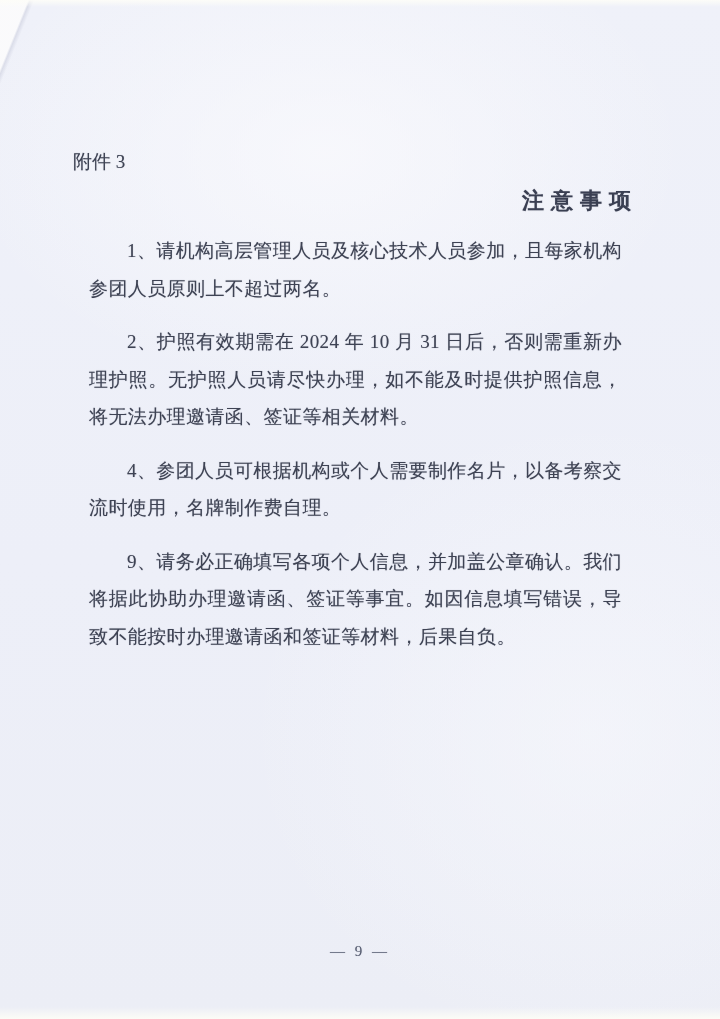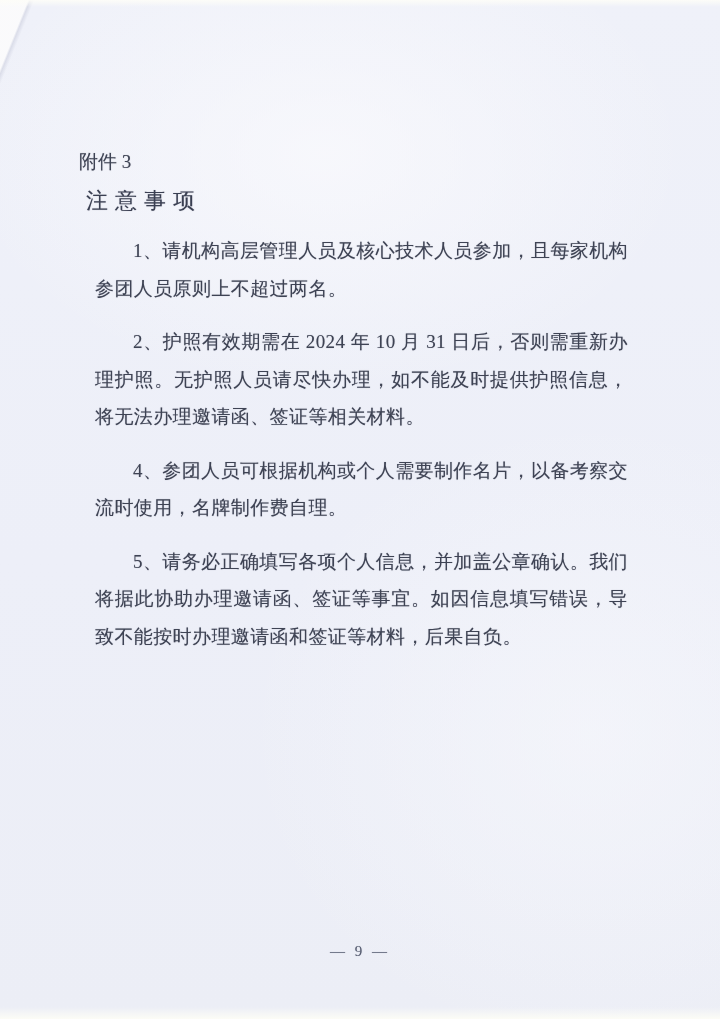--- a/index.html
+++ b/index.html
@@ -23,37 +23,37 @@
       linear-gradient(0deg, rgba(253,253,246,0.95), rgba(253,253,246,0) 12px),
       linear-gradient(112deg, rgba(251,251,252,0.95) 0px, rgba(251,251,252,0.95) 26px, rgba(199,202,218,0.5) 28px, rgba(199,202,218,0) 32px, rgba(0,0,0,0) 60px),
       radial-gradient(ellipse 520px 340px at 45% 15%, rgba(250,250,253,0.75), rgba(250,250,253,0) 70%),
       radial-gradient(ellipse 460px 420px at 82% 72%, rgba(247,248,252,0.6), rgba(247,248,252,0) 75%),
       linear-gradient(180deg, #eff1f9 0%, #edeff8 55%, #eceef6 100%);
     background-repeat: no-repeat;
     background-size: 100% 100%, 100% 100%, 230px 150px, 100% 100%, 100% 100%, 100% 100%;
   }
   .content {
     position: absolute;
-    left: 79px;
+    left: 73px;
     top: 0;
     width: 565px;
     color: #3e4354;
     text-shadow: 0 0 1px rgba(62,67,84,0.38);
   }
   .attachment {
     margin-top: 148px;
     font-size: 19px;
     line-height: 28px;
   }
   .title {
     margin: 10px 0 0 0;
     font-size: 22px;
     line-height: 30px;
-    font-weight: normal;
-    text-align: left;
+    font-weight: bold;
+    text-align: right;
     letter-spacing: 7px;
     text-indent: 7px;
     color: #3a3f52;
   }
   .bodytext {
     margin-top: 2px;
     font-size: 19px;
     line-height: 37.5px;
     text-align: justify;
     letter-spacing: 0.4px;
@@ -79,17 +79,17 @@
 <body>
 
 <div class="photo">
   <div class="content">
     <div class="attachment">附件 3</div>
     <h1 class="title">注意事项</h1>
     <div class="bodytext">
       <p>1、请机构高层管理人员及核心技术人员参加，且每家机构参团人员原则上不超过两名。</p>
       <p>2、护照有效期需在 2024 年 10 月 31 日后，否则需重新办理护照。无护照人员请尽快办理，如不能及时提供护照信息，将无法办理邀请函、签证等相关材料。</p>
       <p>4、参团人员可根据机构或个人需要制作名片，以备考察交流时使用，名牌制作费自理。</p>
-      <p>5、请务必正确填写各项个人信息，并加盖公章确认。我们将据此协助办理邀请函、签证等事宜。如因信息填写错误，导致不能按时办理邀请函和签证等材料，后果自负。</p>
+      <p>9、请务必正确填写各项个人信息，并加盖公章确认。我们将据此协助办理邀请函、签证等事宜。如因信息填写错误，导致不能按时办理邀请函和签证等材料，后果自负。</p>
     </div>
   </div>
   <div class="footer">— 9 —</div>
 </div>
 
 </body></html>

